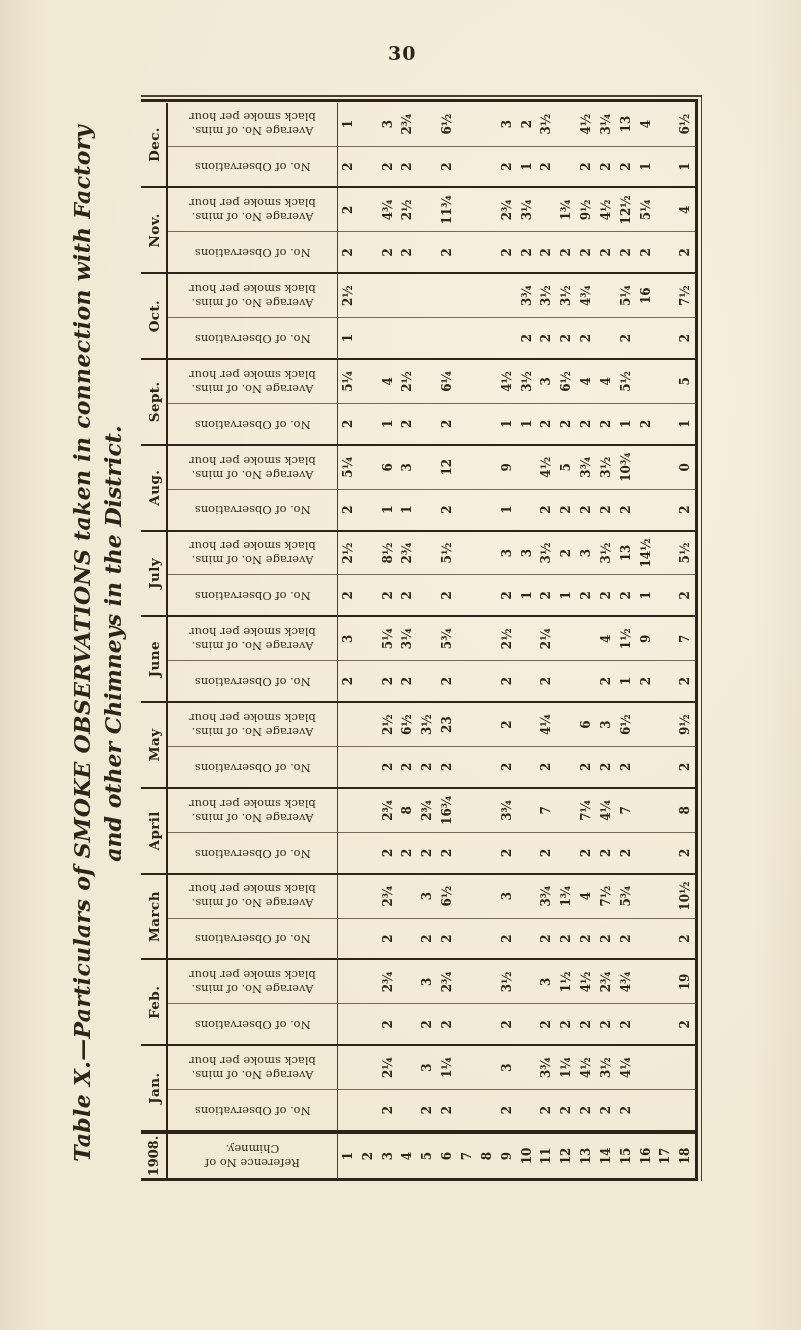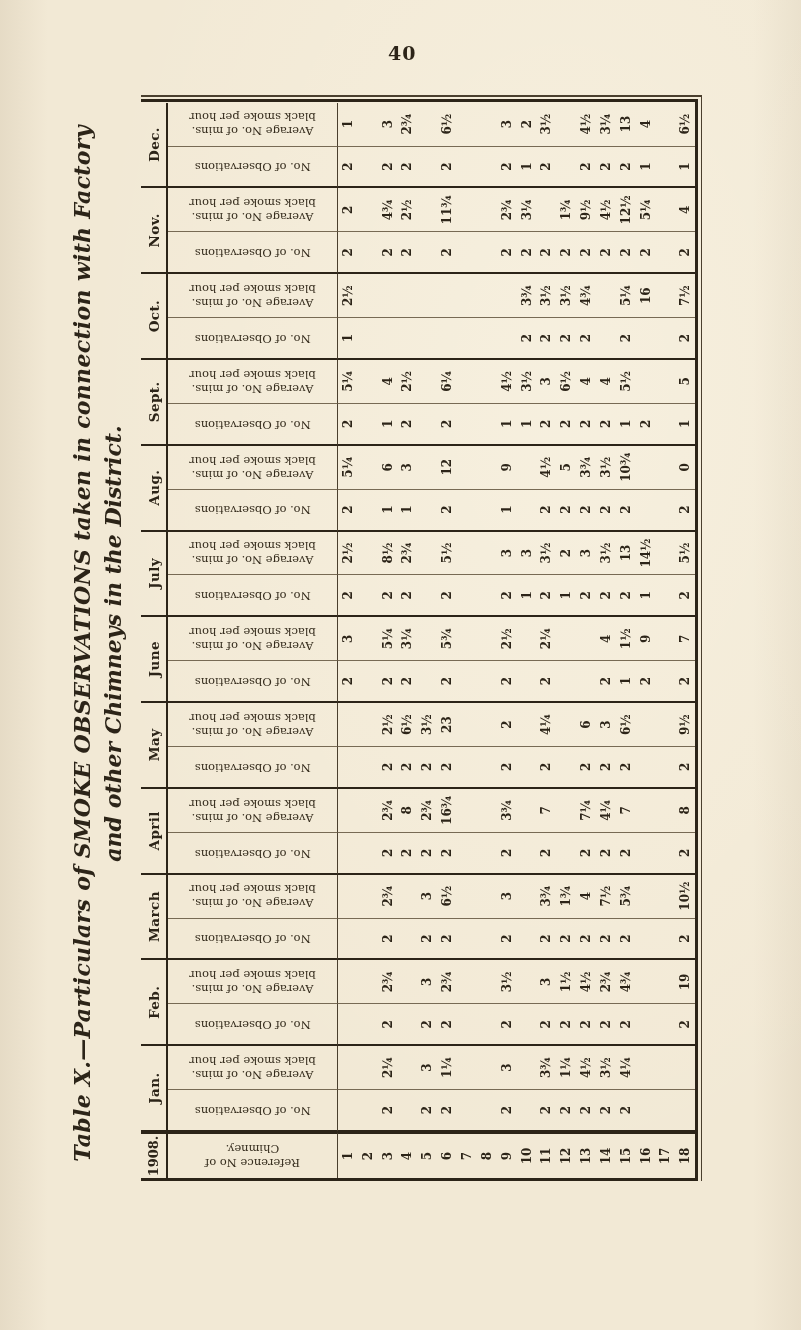--- a/index.html
+++ b/index.html
@@ -100,21 +100,21 @@
     text-align:center;
     font-size:11.5px;
     line-height:13.5px;
     color:#352c1d;
   }
 </style>
 </head>
 <body>
 
 <div class="sheet">
-  <div class="pageno">40</div>
+  <div class="pageno">30</div>
 
   <div class="rot-wrap">
     <div class="title1">Table X.—Particulars of SMOKE OBSERVATIONS taken in connection with Factory</div>
     <div class="title2">and other Chimneys in the District.</div>
     <div class="grid" id="grid">
         <div class="c year-cell" style="grid-area: 1 / 1;">1908.</div>
         <div class="c month-label mstart" style="grid-area: 1 / 2 / auto / span 2;">Jan.</div>
         <div class="c month-label mstart" style="grid-area: 1 / 4 / auto / span 2;">Feb.</div>
         <div class="c month-label mstart" style="grid-area: 1 / 6 / auto / span 2;">March</div>
         <div class="c month-label mstart" style="grid-area: 1 / 8 / auto / span 2;">April</div>

